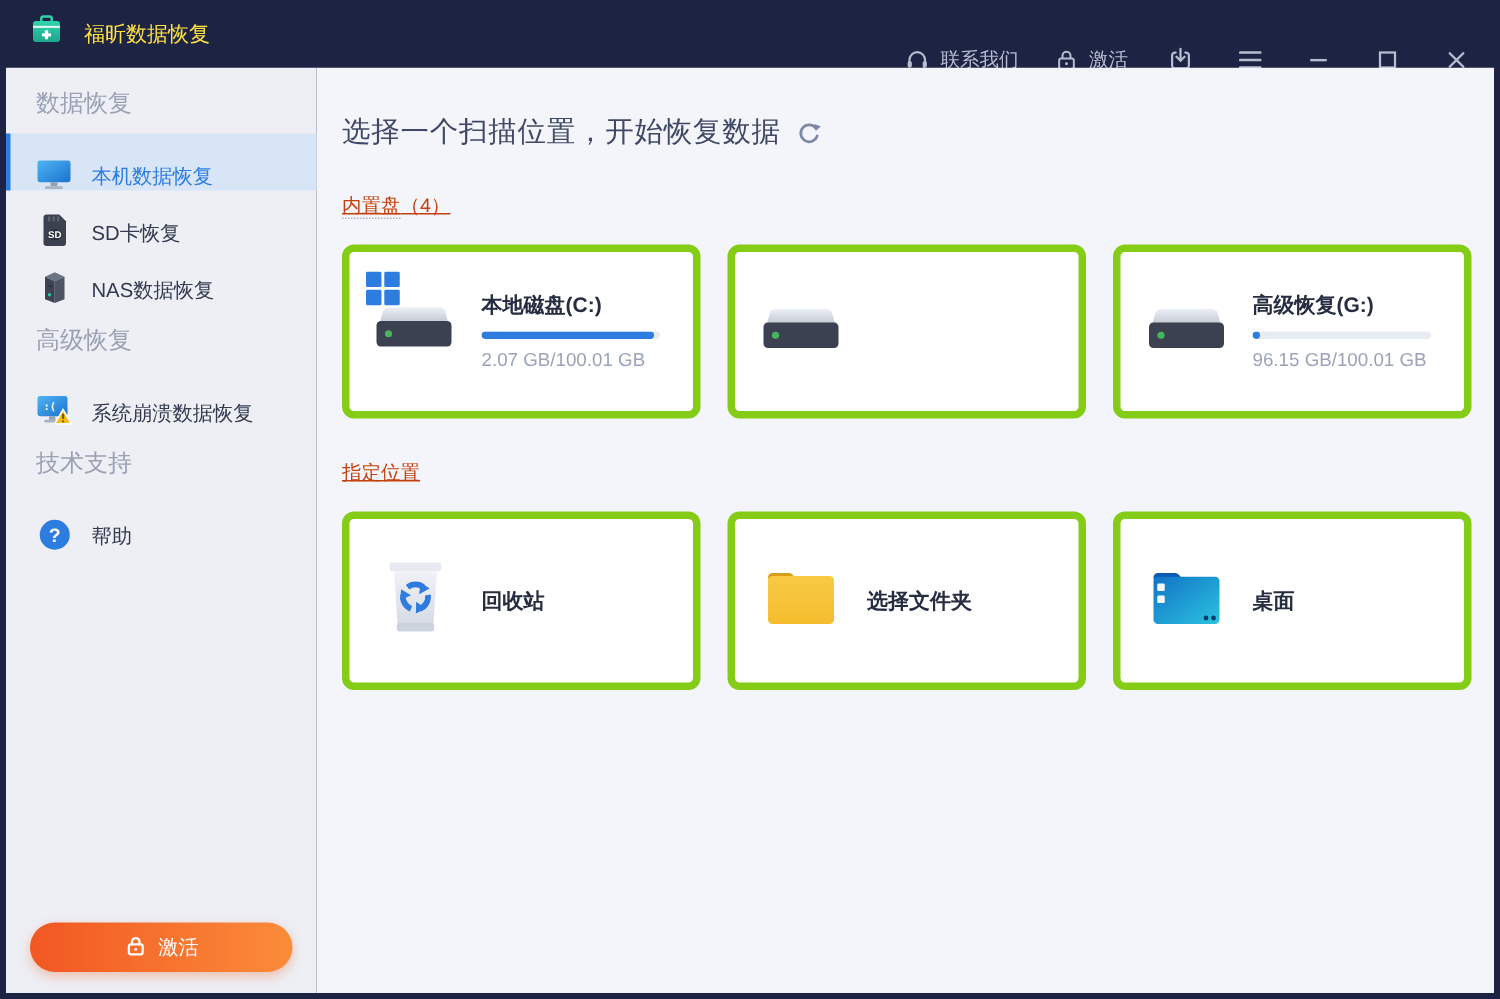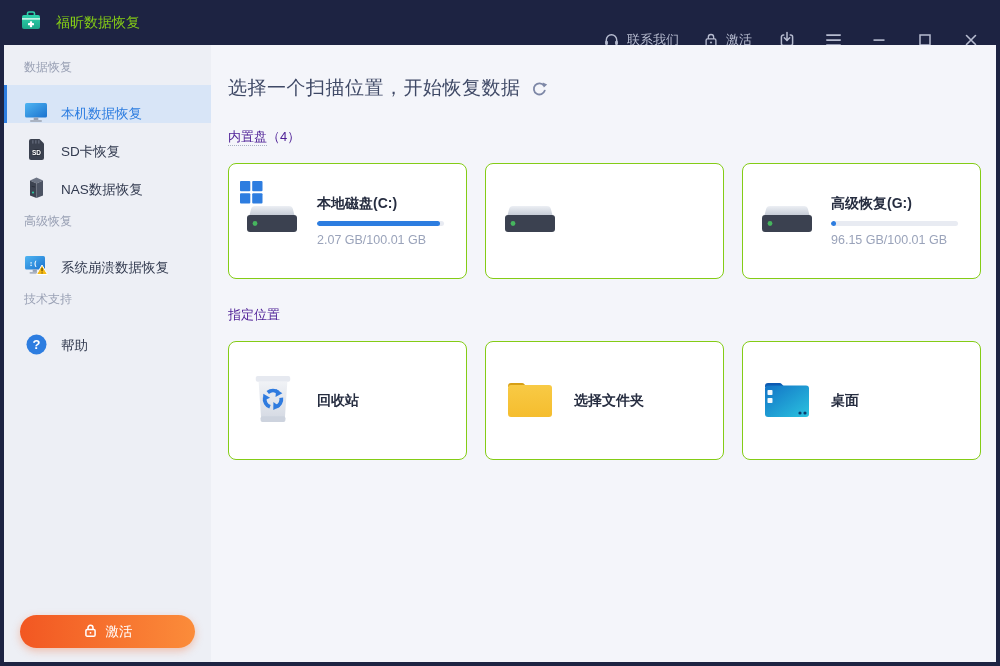--- a/index.html
+++ b/index.html
@@ -2,50 +2,50 @@
 <html style="--accent: #2D7DE0; --titlebar-bg: #1D2342; --sidebar-bg: #EDEFF5; --selected-bg: #D8E5F7; --main-bg: #F4F5FA; --orange1: #F25722; --orange2: #FB8C3A;"><head>
 <meta charset="utf-8">
 <style>
   html,body{margin:0;padding:0;background:#0e1226;}
   body{width:1000px;height:666px;font-family:"Liberation Sans","DejaVu Sans",sans-serif;-webkit-font-smoothing:antialiased;}
   .window{width:1000px;height:666px;background:var(--titlebar-bg,#1d2342);display:flex;flex-direction:column;box-sizing:border-box;}
 
   
   .titlebar{height:45px;flex-shrink:0;display:flex;align-items:center;justify-content:space-between;padding:0 18px 0 20px;}
   .tb-left{display:flex;align-items:center;gap:14px;}
-  .tb-title{font-size:14px;color:#84cc16;}
+  .tb-title{font-size:14px;color:#fde047;}
   .tb-right{display:flex;align-items:center;gap:24px;margin-top:34px;}
   .tb-item{display:flex;align-items:center;gap:7px;color:#b7bcd0;font-size:13px;cursor:pointer;}
   .tb-item svg{display:block;}
   .tb-btn{display:flex;align-items:center;justify-content:center;width:22px;height:22px;cursor:pointer;}
 
   
   .frame-body{flex:1;display:flex;margin:0 4px 4px 4px;overflow:hidden;}
 
   
   .sidebar{width:207px;flex-shrink:0;background:var(--sidebar-bg,#edeff5);display:flex;flex-direction:column;position:relative;}
-  .section-label{padding:14px 20px 9px 20px;font-size:12px;color:#9aa1b5;}
+  .section-label{padding:14px 20px 9px 20px;font-size:16px;color:#9aa1b5;}
   .side-item{height:38px;display:flex;align-items:flex-end;gap:13px;padding-left:20px;font-size:13.5px;color:#333b50;cursor:pointer;position:relative;}
   .side-item .ic{width:24px;display:flex;justify-content:center;}
   .side-item.selected{background:var(--selected-bg,#d8e5f7);color:var(--accent,#2d7de0);}
   .side-item.selected::before{content:"";position:absolute;left:0;top:0;bottom:0;width:3px;background:var(--accent,#2d7de0);}
   .activate-cta{position:absolute;left:16px;right:16px;bottom:14px;height:33px;border-radius:17px;
     background:linear-gradient(90deg,var(--orange1,#f25722),var(--orange2,#fb8c3a));
     display:flex;align-items:center;justify-content:center;gap:8px;color:#fff;font-size:13.5px;cursor:pointer;
     box-shadow:0 3px 8px rgba(242,100,40,.35);}
 
   
   .main{flex:1;background:var(--main-bg,#f4f5fa);padding:0 15px 0 17px;overflow:hidden;}
   .page-title{display:flex;align-items:center;gap:10px;margin-top:30px;}
   .page-title h1{margin:0;font-size:19px;font-weight:400;color:#3f4966;letter-spacing:.5px;}
   .refresh{cursor:pointer;display:flex;margin-top:2px;}
-  .group-label{margin-top:27px;font-size:13px;color:#4c1d95;}
+  .group-label{margin-top:27px;font-size:13px;color:#c2410c;text-decoration:underline;}
   .group-label .u{border-bottom:1px dotted #aab1c4;padding-bottom:1px;}
   .cards{display:grid;grid-template-columns:repeat(3,1fr);gap:22px 18px;margin-top:17px;}
-  .card{background:#fff;border:1px solid #84cc16;border-radius:8px;height:116px;display:flex;align-items:center;cursor:pointer;box-sizing:border-box;}
+  .card{background:#fff;border:5px solid #84cc16;border-radius:8px;height:116px;display:flex;align-items:center;cursor:pointer;box-sizing:border-box;}
   .card.loc{height:119px;}
   .card .icon-zone{width:88px;flex-shrink:0;display:flex;justify-content:center;align-items:center;}
   .drive-wrap{position:relative;width:58px;height:34px;display:flex;align-items:flex-end;}
   .win-logo{position:absolute;left:-4px;top:-23px;}
   .card .info{flex:1;padding-right:22px;min-width:0;}
   .drive-name{font-size:14px;font-weight:600;color:#262d40;}
   .bar{margin-top:8px;height:5px;border-radius:3px;background:#e8ebf2;overflow:hidden;}
   .bar-fill{height:100%;border-radius:3px;background:var(--accent,#2d7de0);}
   .drive-size{margin-top:7px;font-size:12.5px;color:#9aa3ba;}
   .loc-name{font-size:14px;font-weight:600;color:#262d40;}

